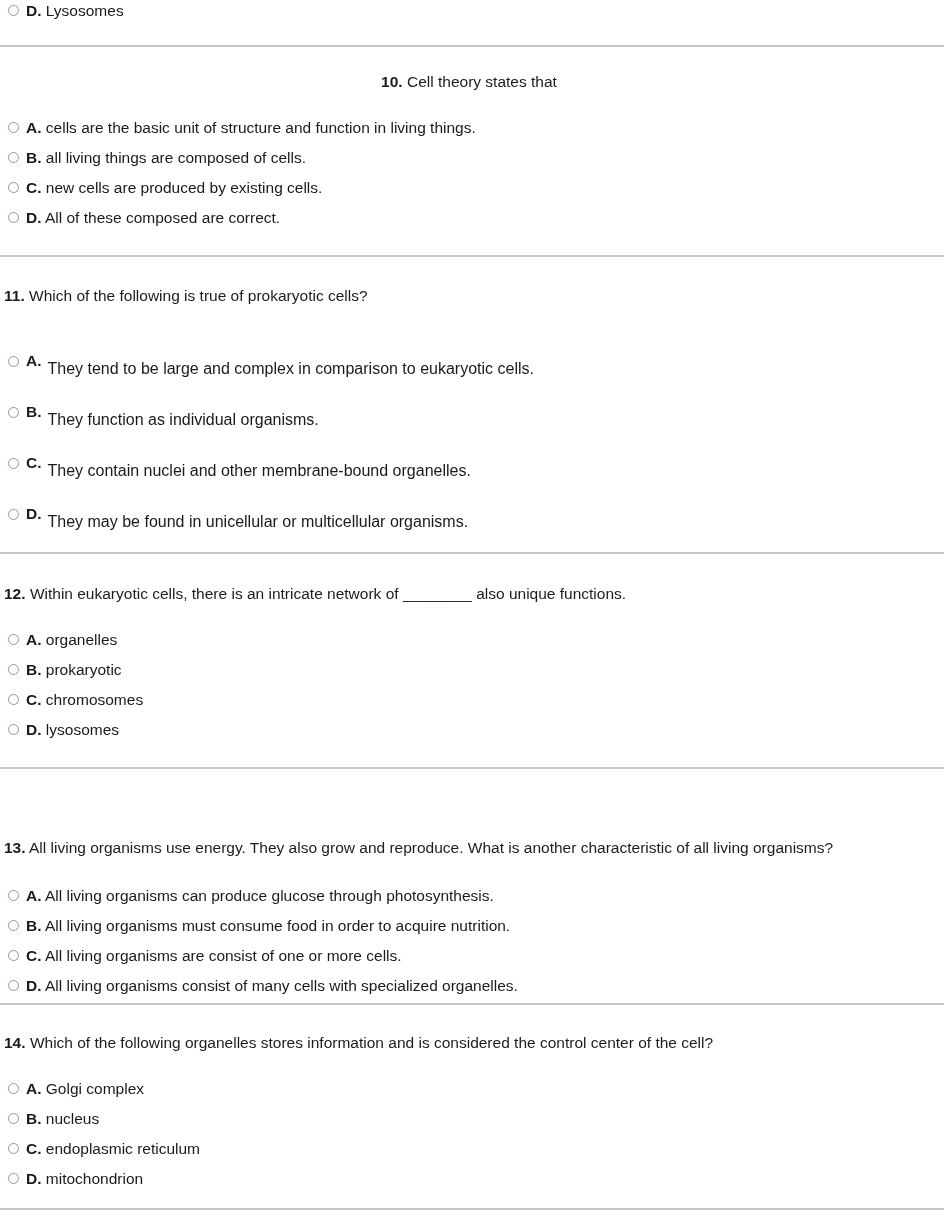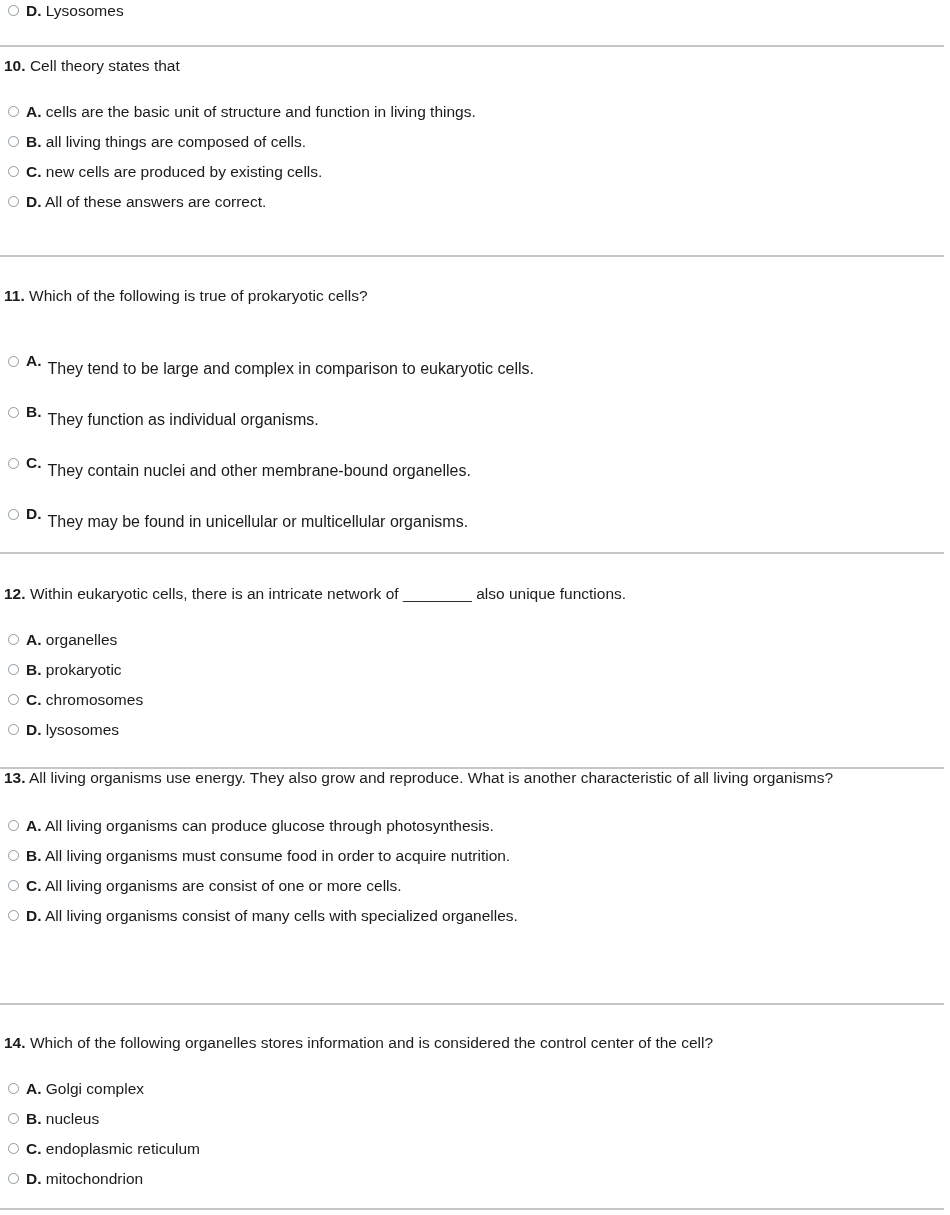--- a/index.html
+++ b/index.html
@@ -112,38 +112,38 @@
     <div class="opts">
       <div class="opt">
         <span class="radio"></span>
         <span class="olabel"><span class="oletter">D.</span> <span>Lysosomes</span></span>
       </div>
     </div>
   </div>
 
   <div class="divider" style="top:45px;"></div>
 
-  <div class="qblock" style="top:55px;">
+  <div class="qblock" style="top:71px;text-align:center;">
     <div class="qtext"><span class="qnum">10.</span> <span>Cell theory states that</span></div>
     <div class="opts" style="margin-top:25px;">
       <div class="opt">
         <span class="radio"></span>
         <span class="olabel"><span class="oletter">A.</span> <span>cells are the basic unit of structure and function in living things.</span></span>
       </div>
       <div class="opt">
         <span class="radio"></span>
         <span class="olabel"><span class="oletter">B.</span> <span>all living things are composed of cells.</span></span>
       </div>
       <div class="opt">
         <span class="radio"></span>
         <span class="olabel"><span class="oletter">C.</span> <span>new cells are produced by existing cells.</span></span>
       </div>
       <div class="opt">
         <span class="radio"></span>
-        <span class="olabel"><span class="oletter">D.</span> <span>All of these answers are correct.</span></span>
+        <span class="olabel"><span class="oletter">D.</span> <span>All of these composed are correct.</span></span>
       </div>
     </div>
   </div>
 
   <div class="divider" style="top:255px;"></div>
 
   <div class="qblock" style="top:285px;">
     <div class="qtext"><span class="qnum">11.</span> <span>Which of the following is true of prokaryotic cells?</span></div>
     <div class="opts opts-tall" style="margin-top:28px;">
       <div class="opt">
@@ -188,21 +188,21 @@
       </div>
       <div class="opt">
         <span class="radio"></span>
         <span class="olabel"><span class="oletter">D.</span> <span>lysosomes</span></span>
       </div>
     </div>
   </div>
 
   <div class="divider" style="top:767px;"></div>
 
-  <div class="qblock" style="top:768px;">
+  <div class="qblock" style="top:838px;">
     <div class="qtext" style="line-height:20px;"><span class="qnum">13.</span> <span>All living organisms use energy. They also grow and reproduce. What is another characteristic of all living organisms?</span></div>
     <div class="opts" style="margin-top:27px;">
       <div class="opt">
         <span class="radio"></span>
         <span class="olabel"><span class="oletter">A.</span> <span>All living organisms can produce glucose through photosynthesis.</span></span>
       </div>
       <div class="opt">
         <span class="radio"></span>
         <span class="olabel"><span class="oletter">B.</span> <span>All living organisms must consume food in order to acquire nutrition.</span></span>
       </div>

